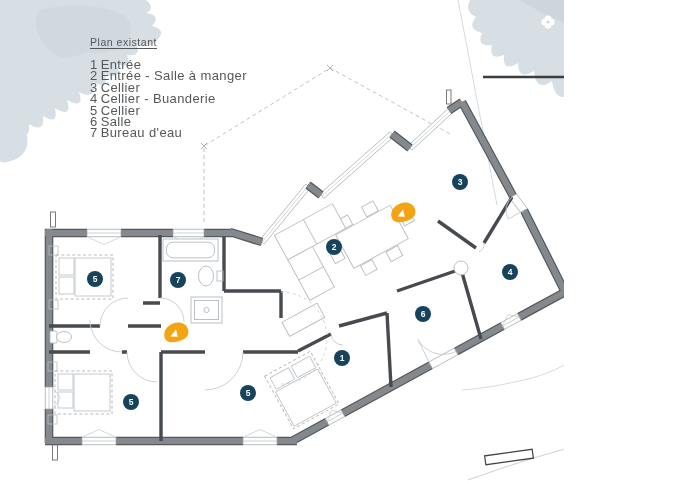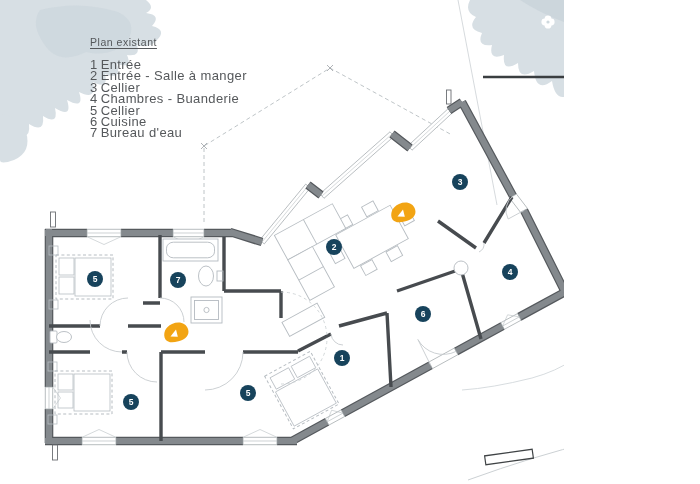--- a/index.html
+++ b/index.html
@@ -206,23 +206,23 @@
       <path d="M513,196 A18,18 0 0 0 508.2,219 M524,210.4 L508.2,219"></path>
       <path d="M281,292 A46,46 0 0 1 327,338 M281,384 A46,46 0 0 0 327,338" stroke="#cdd2d5" stroke-dasharray="3,3"></path>
     </g>
   </svg>
 
   <div class="legend">
     <div class="legend-title">Plan existant</div>
     <div class="legend-item"><span class="num">1</span><span>Entrée</span></div>
     <div class="legend-item"><span class="num">2</span><span>Entrée - Salle à manger</span></div>
     <div class="legend-item"><span class="num">3</span><span>Cellier</span></div>
-    <div class="legend-item"><span class="num">4</span><span>Chambres - Buanderie</span></div>
+    <div class="legend-item"><span class="num">4</span><span>Cellier - Buanderie</span></div>
     <div class="legend-item"><span class="num">5</span><span>Cellier</span></div>
-    <div class="legend-item"><span class="num">6</span><span>Cuisine</span></div>
+    <div class="legend-item"><span class="num">6</span><span>Salle</span></div>
     <div class="legend-item"><span class="num">7</span><span>Bureau d'eau</span></div>
   </div>
 
   <div class="badge" style="left: 342px; top: 358px;">1</div>
   <div class="badge" style="left: 334px; top: 247px;">2</div>
   <div class="badge" style="left: 460px; top: 182px;">3</div>
   <div class="badge" style="left: 510px; top: 272px;">4</div>
   <div class="badge" style="left: 95px; top: 279px;">5</div>
   <div class="badge" style="left: 131px; top: 402px;">5</div>
   <div class="badge" style="left: 248px; top: 393px;">5</div>

